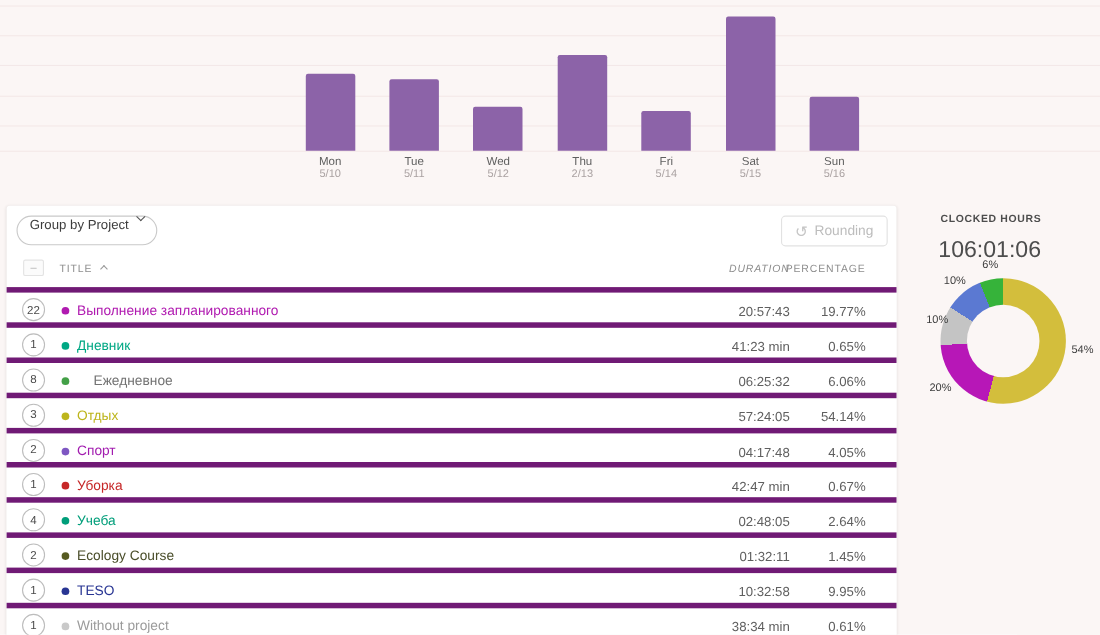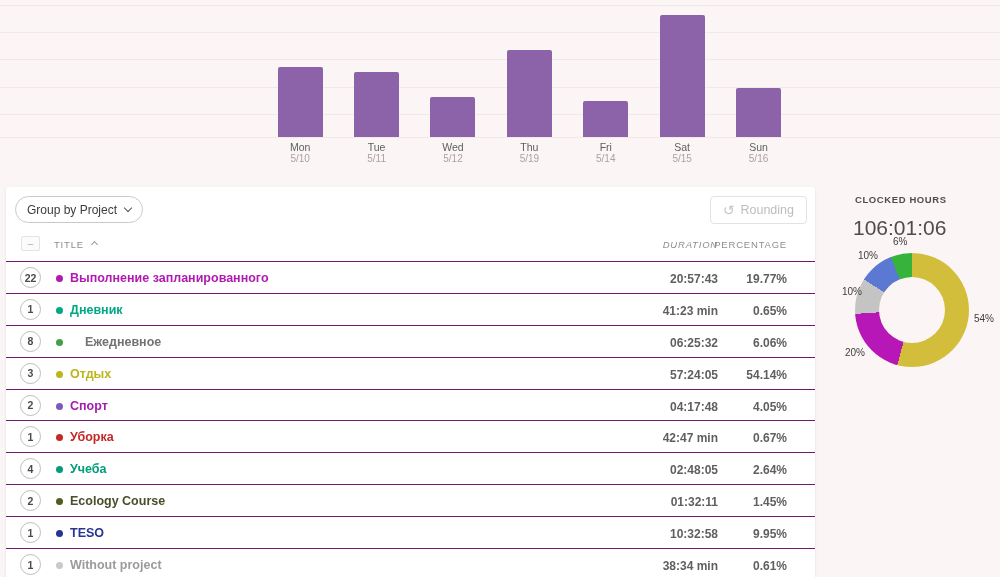--- a/index.html
+++ b/index.html
@@ -21,21 +21,21 @@
   .date-label { font-size:10px; color:#aaa2a2; line-height:12px; }
   
   .card {
     position:absolute; left:6px; top:187px; width:809px; height:390px;
     background:#fff; border-radius:3px 3px 0 0;
     box-shadow:0 1px 3px rgba(0,0,0,0.10);
   }
   .toolbar { position:absolute; left:0; top:0; width:100%; height:48px; }
   .pill {
     position:absolute; top:9px; height:27px; border:1px solid #c9c9c9; border-radius:15px;
-    background:#fff; font-size:12px; color:#3c3c3c; display:flex; align-items:center;
+    background:#fff; font-size:12px; color:#3c3c3c; display:flex; align-items:flex-start;
     padding:0 11px; gap:8px; cursor:pointer;
   }
   .pill-1 { left:9px; }
   .pill-2 { left:112px; }
   .chev-down { width:6px; height:6px; border-right:1.6px solid #555; border-bottom:1.6px solid #555; transform:rotate(45deg); margin-top:-3px; }
   .rounding-btn {
     position:absolute; right:8px; top:9px; height:28px; border:1px solid #e2e2e2; border-radius:4px;
     background:#fff; font-size:12.5px; color:#bdbdbd; display:flex; align-items:center; gap:6px; padding:0 12px;
   }
   .rounding-icon { font-size:14px; color:#c6c6c6; line-height:14px; }
@@ -44,21 +44,21 @@
     position:absolute; left:15px; top:1px; width:19px; height:15px; border:1px solid #e3e3e3;
     border-radius:2px; background:#fbfbfb; color:#b0b0b0; font-size:10px;
     display:flex; align-items:center; justify-content:center; cursor:pointer;
   }
   .th { font-size:9.5px; letter-spacing:0.8px; color:#8d8d8d; position:absolute; top:4px; }
   .th-title { left:48px; }
   .sort-caret { position:absolute; left:86px; top:7px; width:5px; height:5px; border-left:1.4px solid #9a9a9a; border-top:1.4px solid #9a9a9a; transform:rotate(45deg); }
   .th-duration { right:97px;font-style:italic; }
   .th-percentage { right:28px; }
   .rows { position:absolute; left:0; top:74px; width:100%; }
-  .row { position:relative; height:31.9px; border-top:1px solid #701a75; background:#fff;font-weight:bold; }
+  .row { position:relative; height:31.9px; border-top:5px solid #701a75; background:#fff; }
   .badge {
     position:absolute; left:14px; top:5px; width:21px; height:21px; border:1px solid #bdbdbd;
     border-radius:50%; font-size:10.5px; color:#4a4a4a; display:flex; align-items:center; justify-content:center;
   }
   .dot { position:absolute; left:50px; top:13px; width:7px; height:7px; border-radius:50%; }
   .row-title { position:absolute; left:64px; top:9px; font-size:12.5px; cursor:pointer; }
   .dur, .pct { position:absolute; top:10px; font-size:12px; color:#5f5f5f; }
   .dur { right:97px; }
   .pct { right:28px; }
   
@@ -103,21 +103,21 @@
       <div class="bar" style="height: 40px; background: rgb(140, 99, 168);"></div>
       <div class="bar-labels">
         <span class="day-label">Wed</span>
         <span class="date-label">5/12</span>
       </div>
     </div>
     <div class="bar-col">
       <div class="bar" style="height: 87px; background: rgb(140, 99, 168);"></div>
       <div class="bar-labels">
         <span class="day-label">Thu</span>
-        <span class="date-label">5/19</span>
+        <span class="date-label">2/13</span>
       </div>
     </div>
     <div class="bar-col">
       <div class="bar" style="height: 36px; background: rgb(140, 99, 168);"></div>
       <div class="bar-labels">
         <span class="day-label">Fri</span>
         <span class="date-label">5/14</span>
       </div>
     </div>
     <div class="bar-col">

